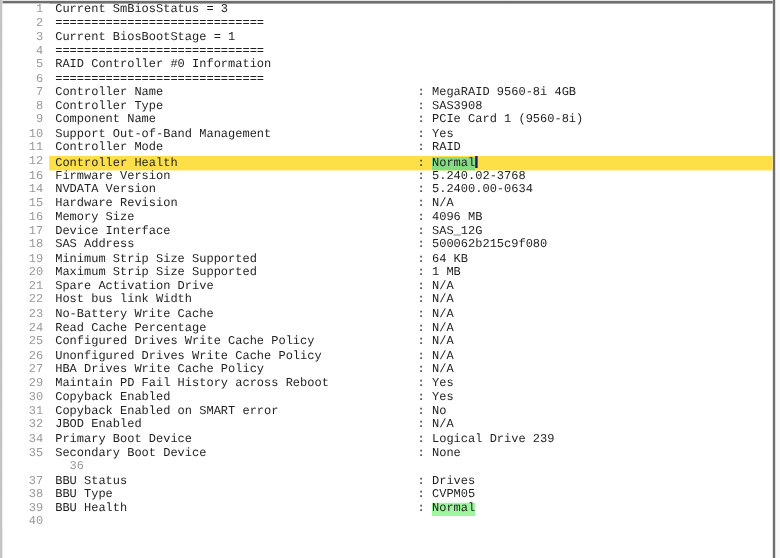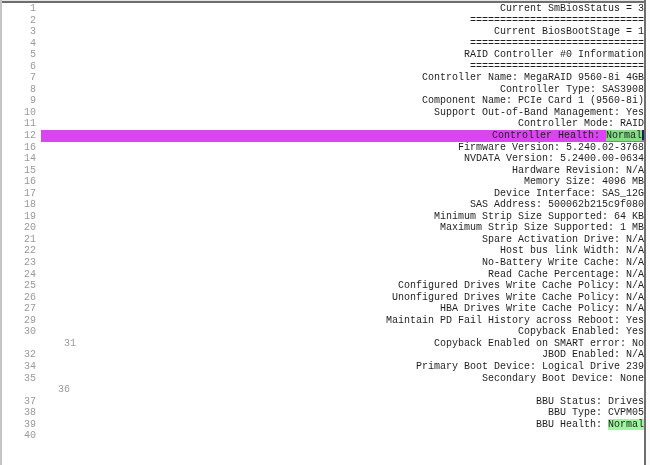--- a/index.html
+++ b/index.html
@@ -31,21 +31,20 @@
     width: 34px;
     text-align: right;
     padding-right: 5px;
     background: #ffffff;
     user-select: none;
   }
   .code {
     flex: 1 1 auto;
     padding-left: 5px;
     color: #1f1f1f;
-    text-align: right;
   }
   .label { display: inline-block; width: 302px; }
   .caret {
     display: inline-block;
     width: 2px;
     height: 10px;
     vertical-align: -2px;
   }
 </style>
 </head>
@@ -58,39 +57,39 @@
       <div class="row"><span class="gutter" style="color: rgb(154, 154, 154);">2</span><span class="code"><span>=============================</span></span></div>
       <div class="row"><span class="gutter" style="color: rgb(154, 154, 154);">3</span><span class="code"><span>Current BiosBootStage = 1</span></span></div>
       <div class="row"><span class="gutter" style="color: rgb(154, 154, 154);">4</span><span class="code"><span>=============================</span></span></div>
       <div class="row"><span class="gutter" style="color: rgb(154, 154, 154);">5</span><span class="code"><span>RAID Controller #0 Information</span></span></div>
       <div class="row"><span class="gutter" style="color: rgb(154, 154, 154);">6</span><span class="code"><span>=============================</span></span></div>
       <div class="row"><span class="gutter" style="color: rgb(154, 154, 154);">7</span><span class="code"><span class="label">Controller Name</span><span>: </span><span>MegaRAID 9560-8i 4GB</span></span></div>
       <div class="row"><span class="gutter" style="color: rgb(154, 154, 154);">8</span><span class="code"><span class="label">Controller Type</span><span>: </span><span>SAS3908</span></span></div>
       <div class="row"><span class="gutter" style="color: rgb(154, 154, 154);">9</span><span class="code"><span class="label">Component Name</span><span>: </span><span>PCIe Card 1 (9560-8i)</span></span></div>
       <div class="row"><span class="gutter" style="color: rgb(154, 154, 154);">10</span><span class="code"><span class="label">Support Out-of-Band Management</span><span>: </span><span>Yes</span></span></div>
       <div class="row"><span class="gutter" style="color: rgb(154, 154, 154);">11</span><span class="code"><span class="label">Controller Mode</span><span>: </span><span>RAID</span></span></div>
-      <div class="row"><span class="gutter" style="color: rgb(154, 154, 154);">12</span><span class="code" style="background: #d946ef;"><span class="label">Controller Health</span><span>: </span><span style="background: rgb(133, 220, 133);">Normal</span><span class="caret" style="background: rgb(27, 27, 94);"></span></span></div>
+      <div class="row"><span class="gutter" style="color: rgb(154, 154, 154);">12</span><span class="code" style="background: #fde047;"><span class="label">Controller Health</span><span>: </span><span style="background: rgb(133, 220, 133);">Normal</span><span class="caret" style="background: rgb(27, 27, 94);"></span></span></div>
       <div class="row"><span class="gutter" style="color: rgb(154, 154, 154);">16</span><span class="code"><span class="label">Firmware Version</span><span>: </span><span>5.240.02-3768</span></span></div>
       <div class="row"><span class="gutter" style="color: rgb(154, 154, 154);">14</span><span class="code"><span class="label">NVDATA Version</span><span>: </span><span>5.2400.00-0634</span></span></div>
       <div class="row"><span class="gutter" style="color: rgb(154, 154, 154);">15</span><span class="code"><span class="label">Hardware Revision</span><span>: </span><span>N/A</span></span></div>
       <div class="row"><span class="gutter" style="color: rgb(154, 154, 154);">16</span><span class="code"><span class="label">Memory Size</span><span>: </span><span>4096 MB</span></span></div>
       <div class="row"><span class="gutter" style="color: rgb(154, 154, 154);">17</span><span class="code"><span class="label">Device Interface</span><span>: </span><span>SAS_12G</span></span></div>
       <div class="row"><span class="gutter" style="color: rgb(154, 154, 154);">18</span><span class="code"><span class="label">SAS Address</span><span>: </span><span>500062b215c9f080</span></span></div>
       <div class="row"><span class="gutter" style="color: rgb(154, 154, 154);">19</span><span class="code"><span class="label">Minimum Strip Size Supported</span><span>: </span><span>64 KB</span></span></div>
       <div class="row"><span class="gutter" style="color: rgb(154, 154, 154);">20</span><span class="code"><span class="label">Maximum Strip Size Supported</span><span>: </span><span>1 MB</span></span></div>
       <div class="row"><span class="gutter" style="color: rgb(154, 154, 154);">21</span><span class="code"><span class="label">Spare Activation Drive</span><span>: </span><span>N/A</span></span></div>
       <div class="row"><span class="gutter" style="color: rgb(154, 154, 154);">22</span><span class="code"><span class="label">Host bus link Width</span><span>: </span><span>N/A</span></span></div>
       <div class="row"><span class="gutter" style="color: rgb(154, 154, 154);">23</span><span class="code"><span class="label">No-Battery Write Cache</span><span>: </span><span>N/A</span></span></div>
       <div class="row"><span class="gutter" style="color: rgb(154, 154, 154);">24</span><span class="code"><span class="label">Read Cache Percentage</span><span>: </span><span>N/A</span></span></div>
       <div class="row"><span class="gutter" style="color: rgb(154, 154, 154);">25</span><span class="code"><span class="label">Configured Drives Write Cache Policy</span><span>: </span><span>N/A</span></span></div>
       <div class="row"><span class="gutter" style="color: rgb(154, 154, 154);">26</span><span class="code"><span class="label">Unonfigured Drives Write Cache Policy</span><span>: </span><span>N/A</span></span></div>
       <div class="row"><span class="gutter" style="color: rgb(154, 154, 154);">27</span><span class="code"><span class="label">HBA Drives Write Cache Policy</span><span>: </span><span>N/A</span></span></div>
       <div class="row"><span class="gutter" style="color: rgb(154, 154, 154);">29</span><span class="code"><span class="label">Maintain PD Fail History across Reboot</span><span>: </span><span>Yes</span></span></div>
       <div class="row"><span class="gutter" style="color: rgb(154, 154, 154);">30</span><span class="code"><span class="label">Copyback Enabled</span><span>: </span><span>Yes</span></span></div>
-      <div class="row"><span class="gutter" style="color: rgb(154, 154, 154); padding-left: 40px;">31</span><span class="code"><span class="label">Copyback Enabled on SMART error</span><span>: </span><span>No</span></span></div>
+      <div class="row"><span class="gutter" style="color: rgb(154, 154, 154);">31</span><span class="code"><span class="label">Copyback Enabled on SMART error</span><span>: </span><span>No</span></span></div>
       <div class="row"><span class="gutter" style="color: rgb(154, 154, 154);">32</span><span class="code"><span class="label">JBOD Enabled</span><span>: </span><span>N/A</span></span></div>
       <div class="row"><span class="gutter" style="color: rgb(154, 154, 154);">34</span><span class="code"><span class="label">Primary Boot Device</span><span>: </span><span>Logical Drive 239</span></span></div>
       <div class="row"><span class="gutter" style="color: rgb(154, 154, 154);">35</span><span class="code"><span class="label">Secondary Boot Device</span><span>: </span><span>None</span></span></div>
       <div class="row"><span class="gutter" style="color: rgb(154, 154, 154); padding-left: 34px;">36</span><span class="code"></span></div>
       <div class="row"><span class="gutter" style="color: rgb(154, 154, 154);">37</span><span class="code"><span class="label">BBU Status</span><span>: </span><span>Drives</span></span></div>
       <div class="row"><span class="gutter" style="color: rgb(154, 154, 154);">38</span><span class="code"><span class="label">BBU Type</span><span>: </span><span>CVPM05</span></span></div>
       <div class="row"><span class="gutter" style="color: rgb(154, 154, 154);">39</span><span class="code"><span class="label">BBU Health</span><span>: </span><span style="background: rgb(158, 247, 158);">Normal</span></span></div>
       <div class="row"><span class="gutter" style="color: rgb(154, 154, 154);">40</span><span class="code"></span></div>
     </div>
 </div>

